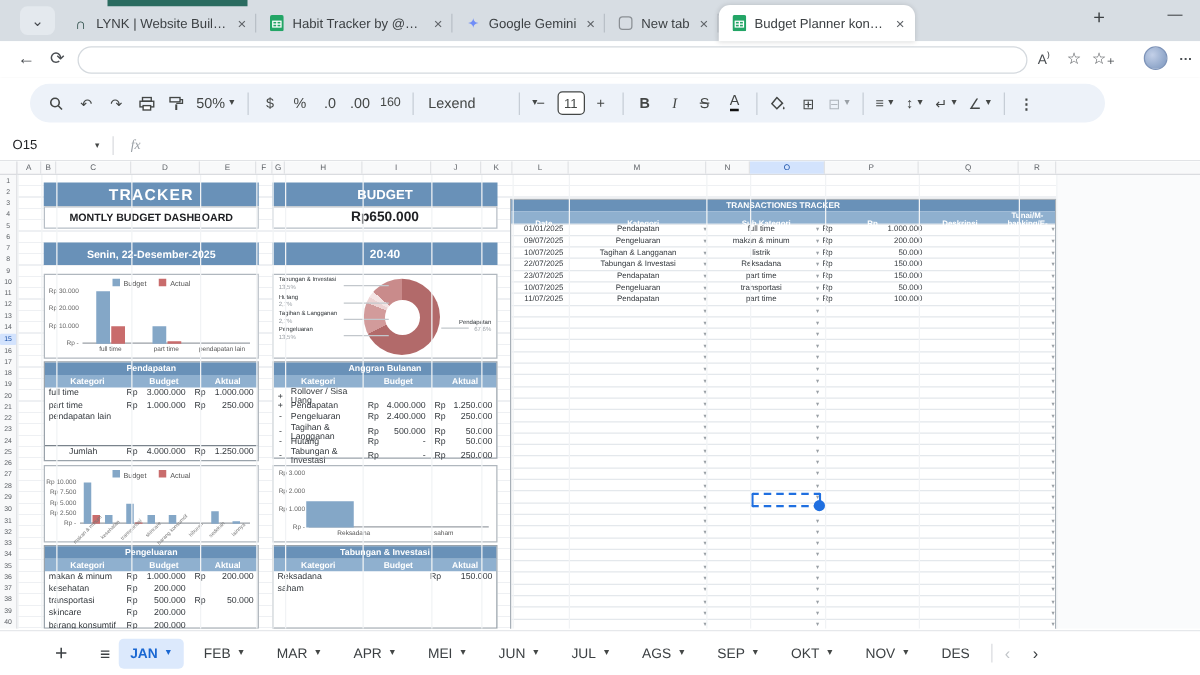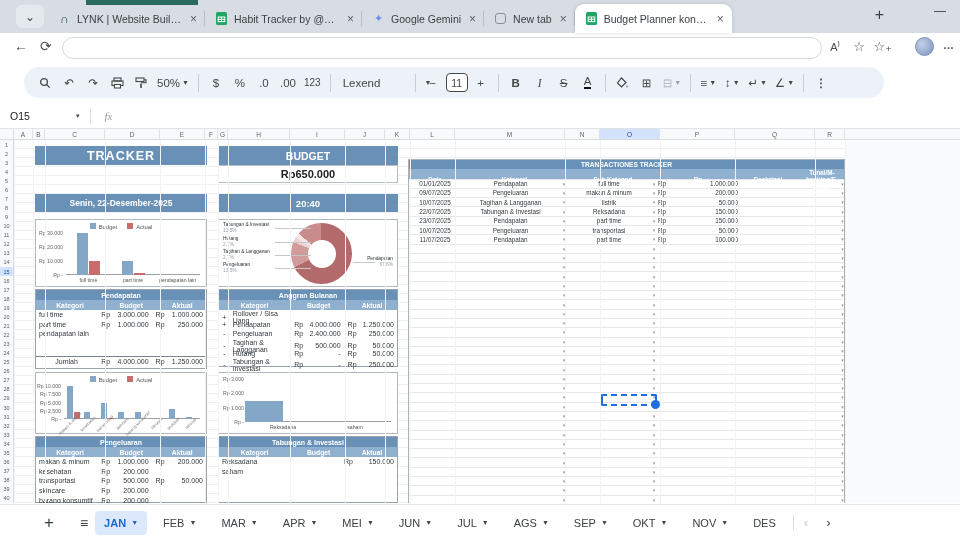--- a/index.html
+++ b/index.html
@@ -209,21 +209,21 @@
     </div>
     <div class="tb">
         <span>50%</span>
         <span class="caret">▼</span>
       </div>
     <div class="tb-sep"></div>
     <div class="tb">$</div>
     <div class="tb">%</div>
     <div class="tb">.0</div>
     <div class="tb">.00</div>
-    <div class="tb" style="font-size:10px;">123</div>
+    <div class="tb" style="font-size:10px;">160</div>
     <div class="tb-sep"></div>
     <div class="tb" style="width:72px; justify-content:space-between; padding:0 6px;gap:44px;">
         <span>Lexend</span>
         <span class="caret">▼</span>
       </div>
     <div class="tb-sep"></div>
     <div class="tb">−</div>
     <div id="fontsize-box">11</div>
     <div class="tb">+</div>
     <div class="tb-sep"></div>
@@ -337,20 +337,21 @@
       <div class="rowcell" style="top: 326.52px; height: 9.07px;">37</div>
       <div class="rowcell" style="top: 335.59px; height: 9.07px;">38</div>
       <div class="rowcell" style="top: 344.66px; height: 9.07px;">39</div>
       <div class="rowcell" style="top: 353.73px; height: 9.07px;">40</div>
     </div>
   <div id="corner"></div>
   <div id="dash-root" class="abs" style="left:0; top:11px; width:960px; height:363px;">
       <div class="bluebar abs" style="position: absolute; left: 35px; top: 6px; width: 172px; height: 19px; font-size: 12.5px;">
         <div style="letter-spacing: 1px;">TRACKER</div>
       </div>
+      <div class="whitebox abs" style="position: absolute; left: 35px; top: 25px; width: 172px; height: 18px; font-size: 8.5px;">MONTLY BUDGET DASHBOARD</div>
       <div class="bluebar abs" style="position: absolute; left: 35px; top: 54px; width: 172px; height: 18px; font-size: 8.5px;">Senin,  22-Desember-2025</div>
       <div class="bluebar abs" style="position: absolute; left: 218px; top: 6px; width: 180px; height: 19px; font-size: 10.5px;">BUDGET</div>
       <div class="whitebox abs" style="position: absolute; left: 218px; top: 25px; width: 180px; height: 18px; font-size: 11px;">Rp650.000</div>
       <div class="bluebar abs" style="position: absolute; left: 218px; top: 54px; width: 180px; height: 18px; font-size: 9.5px;">20:40</div>
       <div class="panel-box" style="position: absolute; left: 35px; top: 79px; width: 172px; height: 68px;">
         <div class="chart-legend">
           <div><span class="lg-sw" style="background:#84a7c7"></span>Budget</div>
           <div><span class="lg-sw" style="background:#c96c6c"></span>Actual</div>
         </div>
         <div class="plot" style="inset: 13px 6px 11px 30px;">

